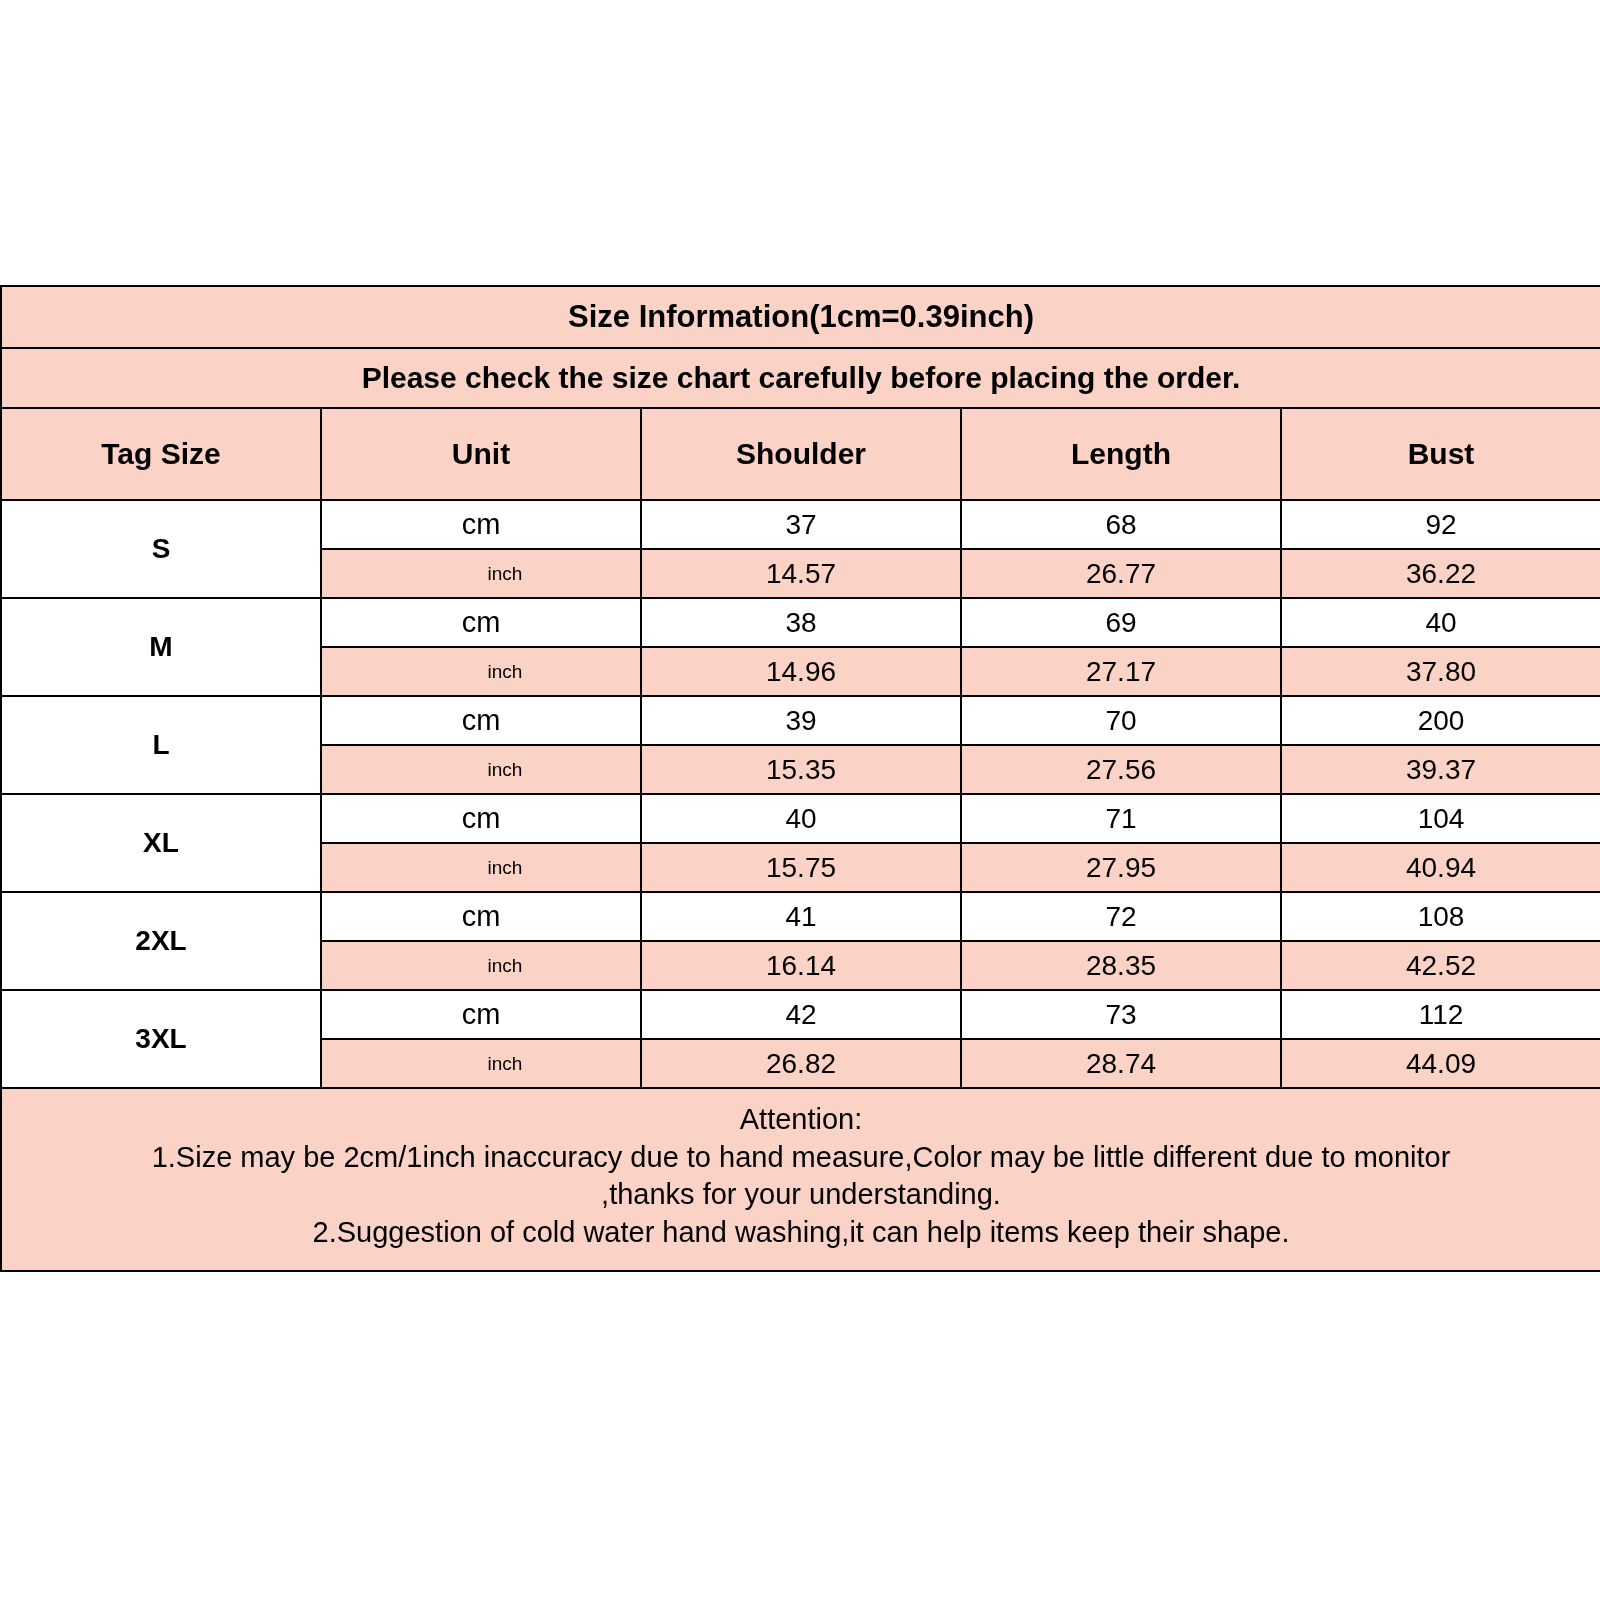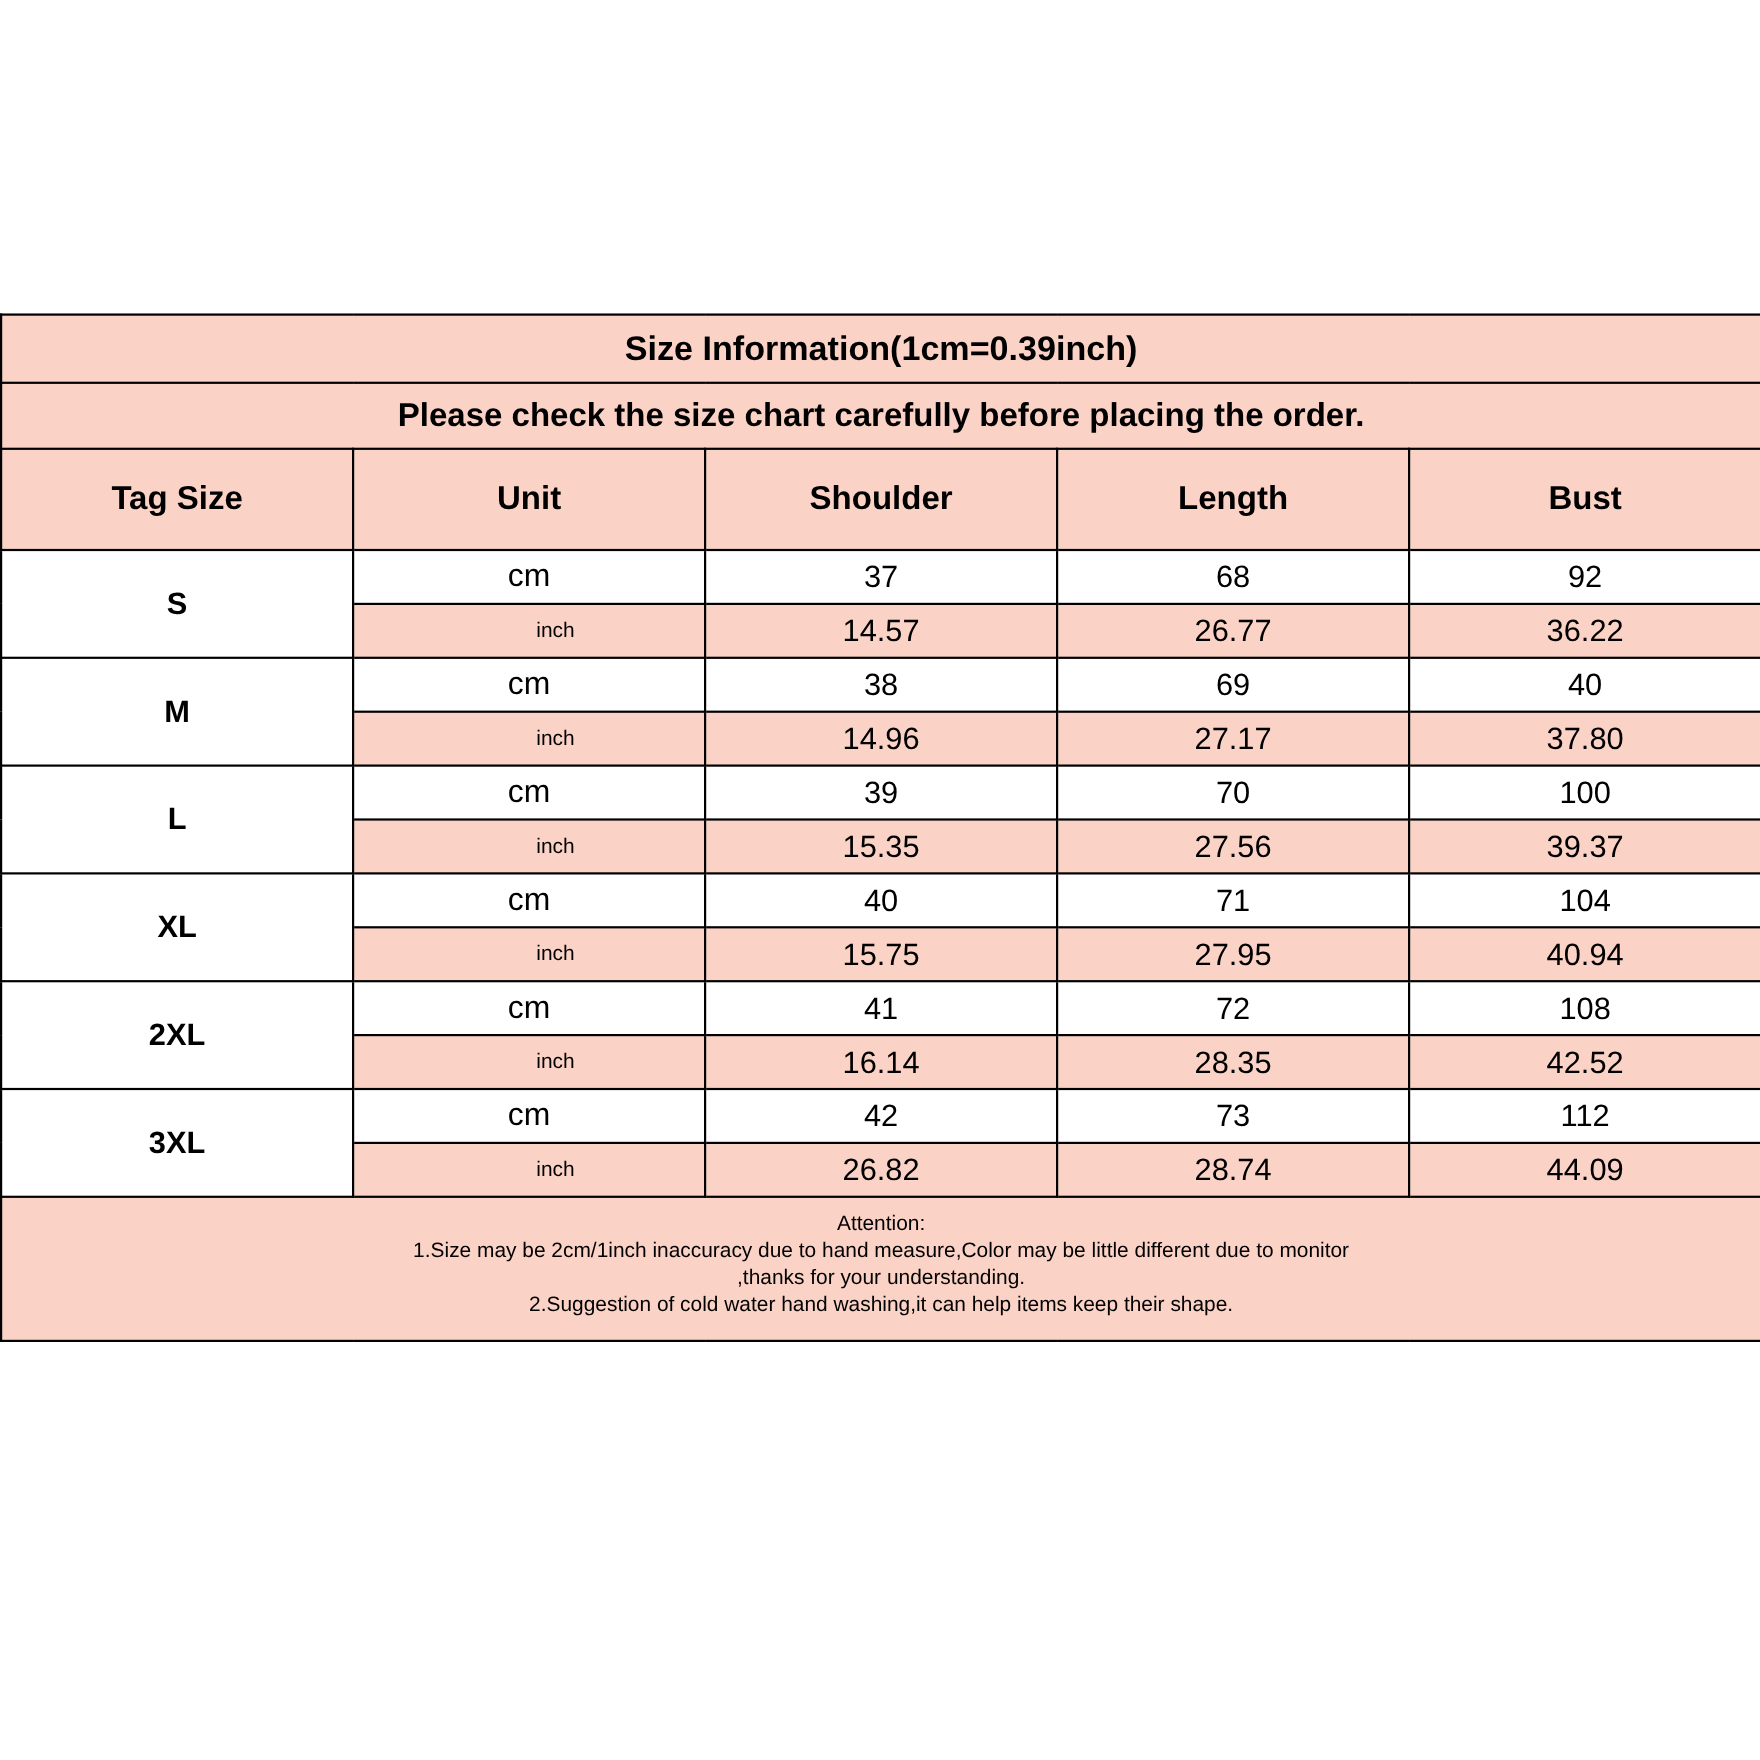--- a/index.html
+++ b/index.html
@@ -79,21 +79,21 @@
   .inch-row td.unit-cell {
     font-size: 19px;
     padding-left: 48px;
   }
   .cm-row td.unit-cell,
   .inch-row td.unit-cell {
     font-weight: normal;
   }
   .note-cell {
     text-align: center;
-    font-size: 19px;
+    font-size: 29px;
     line-height: 1.30;
     padding: 12px 8px 18px 8px !important;
     background: #fbd2c6 !important;
   }
   .note-cell div { white-space: pre-wrap; }
 </style>
 </head>
 <body>
 
 <div class="chart-wrap">
@@ -147,21 +147,21 @@
         <td>14.96</td>
         <td>27.17</td>
         <td>37.80</td>
       </tr>
 
       <tr class="cm-row">
         <td class="tag-cell" rowspan="2">L</td>
         <td class="unit-cell">cm</td>
         <td>39</td>
         <td>70</td>
-        <td>100</td>
+        <td>200</td>
       </tr>
       <tr class="inch-row">
         <td class="unit-cell">inch</td>
         <td>15.35</td>
         <td>27.56</td>
         <td>39.37</td>
       </tr>
 
       <tr class="cm-row">
         <td class="tag-cell" rowspan="2">XL</td>

